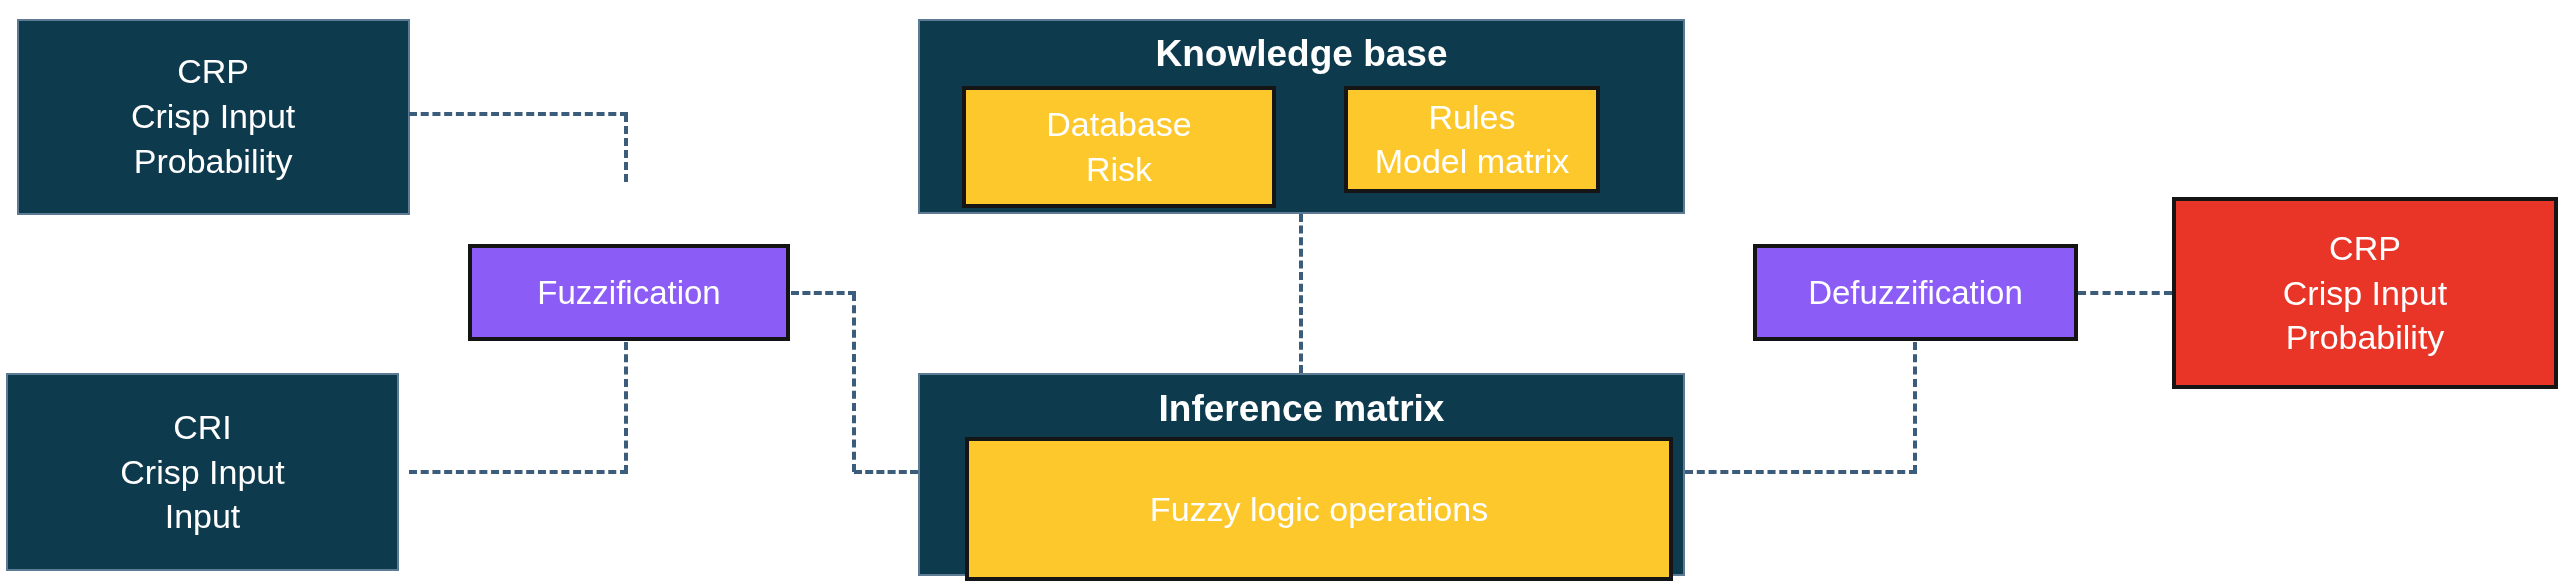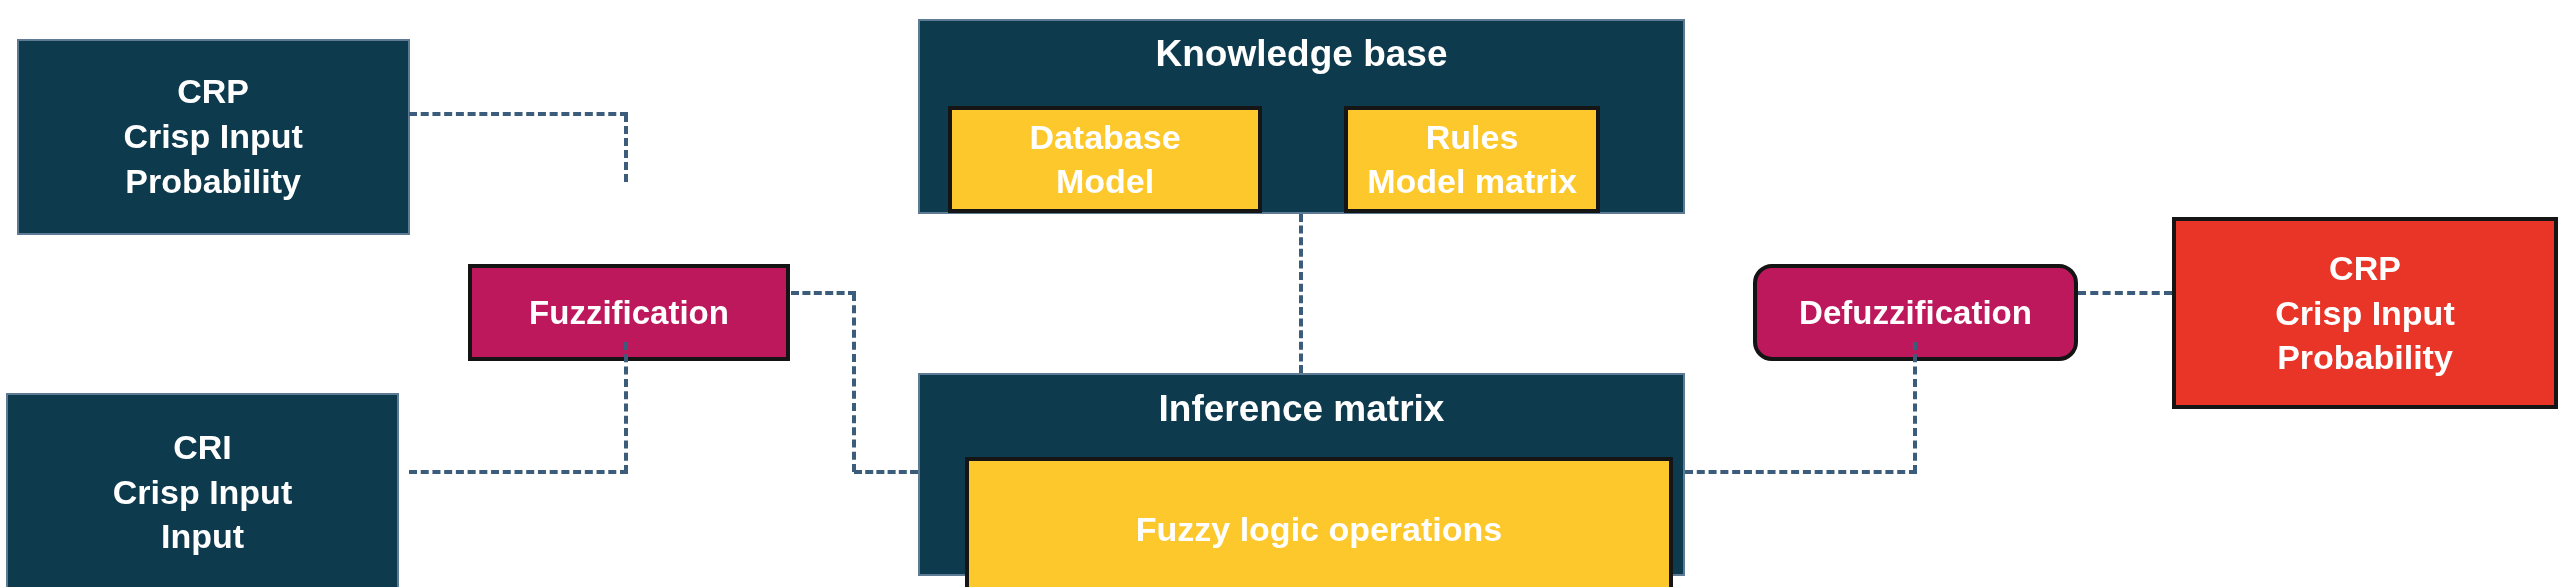--- a/index.html
+++ b/index.html
@@ -14,22 +14,21 @@
 
   .box {
     position: absolute;
     box-sizing: border-box;
     display: flex;
     flex-direction: column;
     justify-content: center;
     align-items: center;
     text-align: center;
     color: #ffffff;
-    font-weight: 700;
-    margin-top: 20px;
+    font-weight: 400;
   }
   .dark {
     background: #0e3a4e;
     border: 2px solid #5d7b94;
     font-size: 34px;
     line-height: 1.32;
   }
   .panel {
     position: absolute;
     box-sizing: border-box;
@@ -38,21 +37,21 @@
   }
   .panel-title {
     position: absolute;
     left: 0; right: 0;
     text-align: center;
     color: #ffffff;
     font-weight: 700;
     font-size: 37px;
   }
   .teal {
-    background: #be185d;
+    background: #8b5cf6;
     border: 4.6px solid #141414;
     font-size: 33px;
     text-align: center;
   }
   .yellow {
     background: #fdc82c;
     border: 4px solid #151515;
     font-size: 34px;
     line-height: 1.3;
   }
@@ -82,38 +81,38 @@
     <span class="line">Crisp Input</span>
     <span class="line">Input</span>
   </div>
 
   <div class="box teal" style="left:468px; top:244px; width:322px; height:97px;">
     <span class="line">Fuzzification</span>
   </div>
 
   <div class="panel" style="left:918px; top:18.6px; width:767px; height:195px;">
     <div class="panel-title" style="top:12px;">Knowledge base</div>
-    <div class="box yellow" style="left:28px; top:65px; width:314px; height:107px;">
+    <div class="box yellow" style="left:42px; top:65px; width:314px; height:122px;">
       <span class="line">Database</span>
-      <span class="line">Model</span>
+      <span class="line">Risk</span>
     </div>
     <div class="box yellow" style="left:424px; top:65px; width:256px; height:107px;">
       <span class="line">Rules</span>
       <span class="line">Model matrix</span>
     </div>
   </div>
 
   <div class="panel" style="left:918px; top:373px; width:767px; height:203px;">
     <div class="panel-title" style="top:13.3px;">Inference matrix</div>
     <div class="box yellow" style="left:45px; top:62px; width:708px; height:144px;">
       <span class="line">Fuzzy logic operations</span>
     </div>
   </div>
 
-  <div class="box teal" style="left:1753px; top:244px; width:325px; height:97px;border-radius:19px;">
+  <div class="box teal" style="left:1753px; top:244px; width:325px; height:97px;">
     <span class="line">Defuzzification</span>
   </div>
 
   <div class="box red" style="left:2172px; top:197px; width:386px; height:192px;">
     <span class="line">CRP</span>
     <span class="line">Crisp Input</span>
     <span class="line">Probability</span>
   </div>
 
   <div class="dh" style="left:409px;  top:112px; width:219px;"></div>

